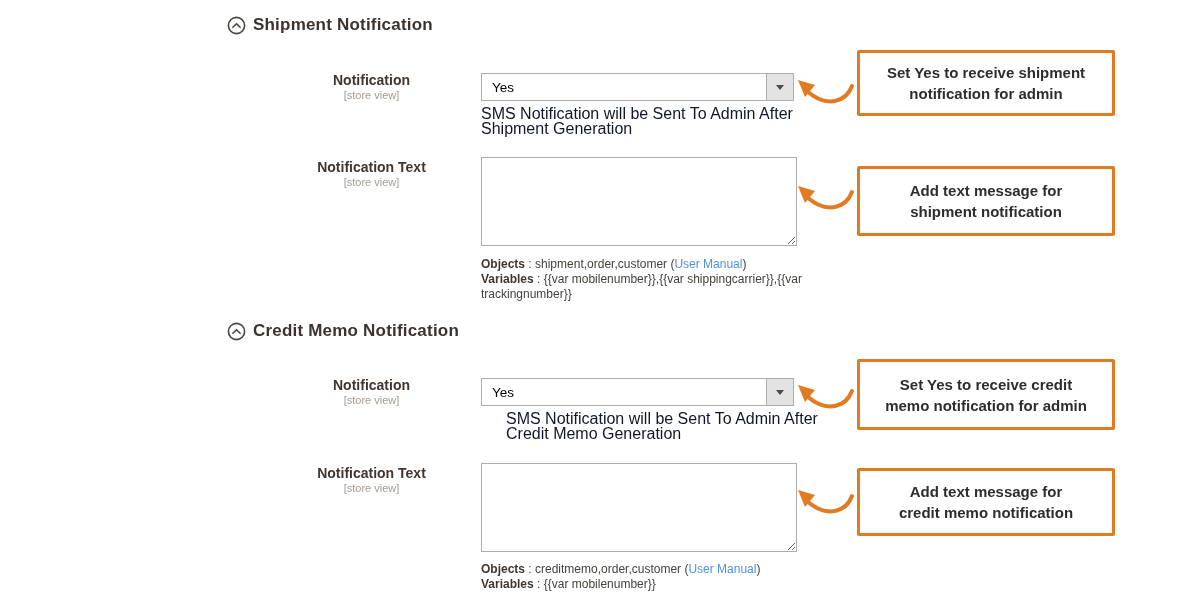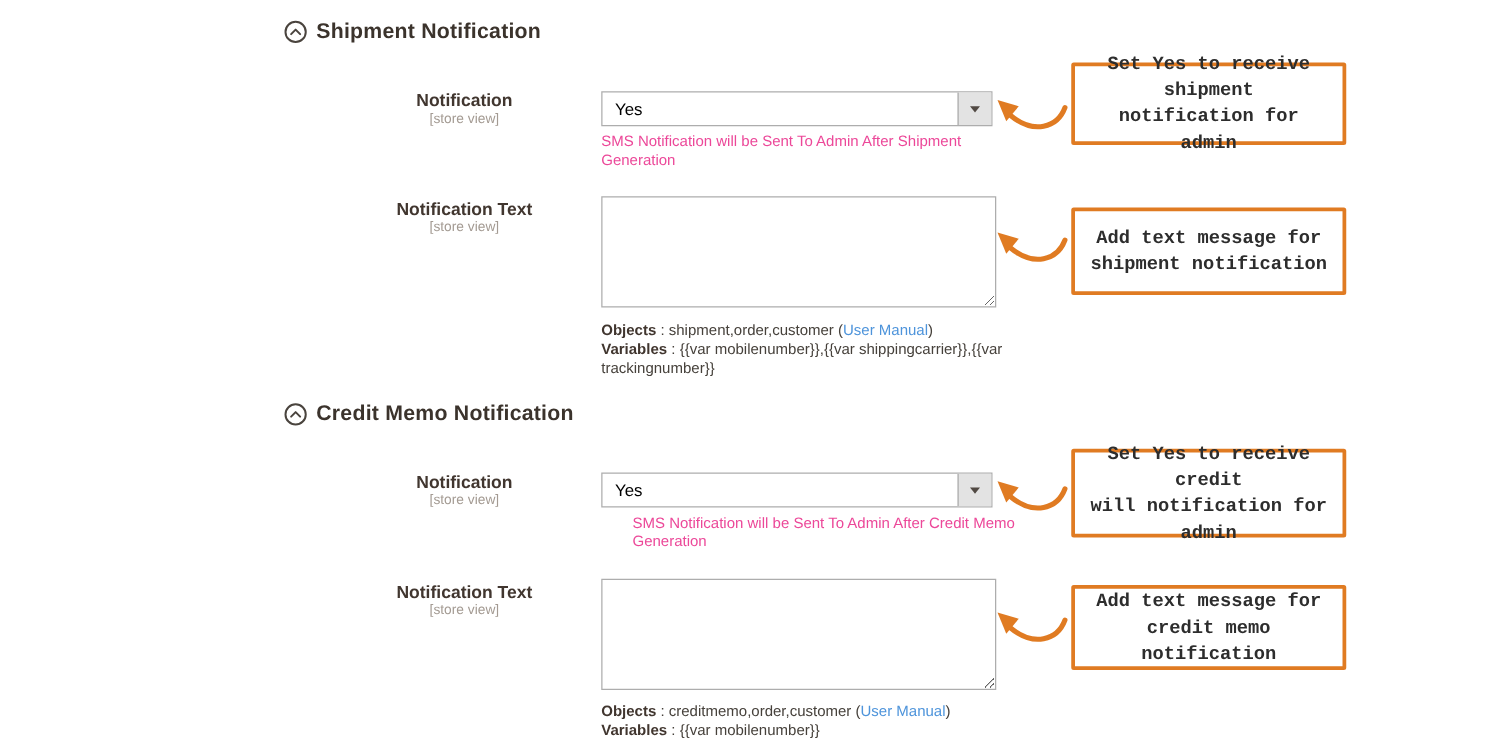--- a/index.html
+++ b/index.html
@@ -16,33 +16,33 @@
   .field-label .scope { font-size:11px; color:#a39a92; line-height:13px; margin-top:1px; }
 
   .select { position:absolute; width:313px; height:28px; background:#fff; border:1px solid #adadad;
             display:flex; align-items:stretch; cursor:pointer; }
   .select .val { flex:1; display:flex; align-items:center; padding-left:10px; font-size:13.5px; color:#000000; }
   .select .btn { width:27px; background:#e3e3e3; border-left:1px solid #adadad;
                  display:flex; align-items:center; justify-content:center; cursor:pointer; }
   .caret { width:0; height:0; border-left:4.5px solid transparent; border-right:4.5px solid transparent;
            border-top:5.5px solid #514943; }
 
-  .hint { position:absolute; width:318px; font-size:12px; line-height:15px; color:#ec4899; }
+  .hint { position:absolute; width:318px; font-size:16px; line-height:15px; color:#0f172a; }
 
   .note-textarea { position:absolute; width:316px; height:89px; border:1px solid #adadad; background:#fff;
                    resize:both; font-family:"Liberation Sans", sans-serif; font-size:13px; color:#41362f;
                    padding:6px 8px; outline:none; }
 
   .notes { position:absolute; width:332px; font-size:12px; line-height:15px; color:#46413b; }
   .notes b { font-weight:700; color:#41362f; }
   .notes a { color:#4e94db; text-decoration:none; cursor:pointer; }
 
-  .callout { position:absolute; width:220px; background:#fff; border:3px solid #e07b22; border-radius:2px;
+  .callout { position:absolute; width:258px; background:#fff; border:3px solid #e07b22; border-radius:2px;
              display:flex; flex-direction:column; align-items:center; justify-content:center;
-             text-align:center; font-size:15px; font-weight:700; color:#2d2d2d; line-height:21px; padding:15px 8px;font-family:Liberation Mono, monospace; }
+             text-align:center; font-size:15px; font-weight:700; color:#2d2d2d; line-height:21px; padding:15px 8px; }
 
   .arrow { position:absolute; }
 </style>
 </head>
 <body>
 
 <div class="page">
 
   <div class="section-header" style="left:227px; top:15px;">
     <span class="collapse-btn">
@@ -115,21 +115,21 @@
     </span>
   </div>
   <div class="hint" style="left:481px; top:411px;margin-left:25px;">SMS Notification will be Sent To Admin After Credit Memo Generation</div>
 
   <svg class="arrow" style="left:795px; top:382px;" width="62" height="34" viewBox="0 0 62 34">
     <path d="M57,9 C51,25 32,31 13,15" fill="none" stroke="#e07b22" stroke-width="4" stroke-linecap="round"></path>
     <path d="M3,3 L20,8 L10,20 Z" fill="#e07b22"></path>
   </svg>
   <div class="callout" style="left:857px; top:359px; height:71px;">
     <div>Set Yes to receive credit</div>
-    <div>will notification for admin</div>
+    <div>memo notification for admin</div>
   </div>
 
   <div class="field-label" style="left:280px; top:465px;">
     <div class="lbl">Notification Text</div>
     <div class="scope">[store view]</div>
   </div>
   <textarea class="note-textarea" style="left: 481px; top: 463px;"></textarea>
   <div class="notes" style="left:481px; top:562px;">
     <div><b>Objects</b><span> : creditmemo,order,customer (</span><a>User Manual</a><span>)</span></div>
     <div><b>Variables</b><span> : {{var mobilenumber}}</span></div>

